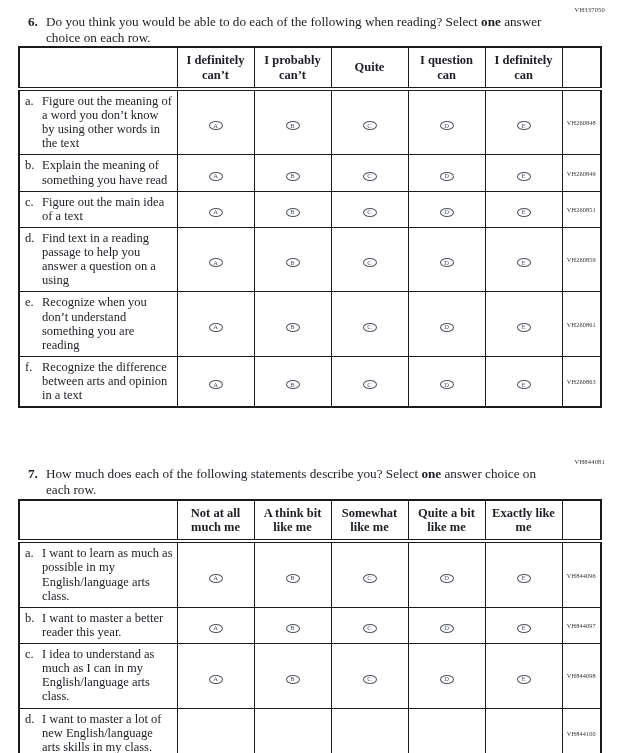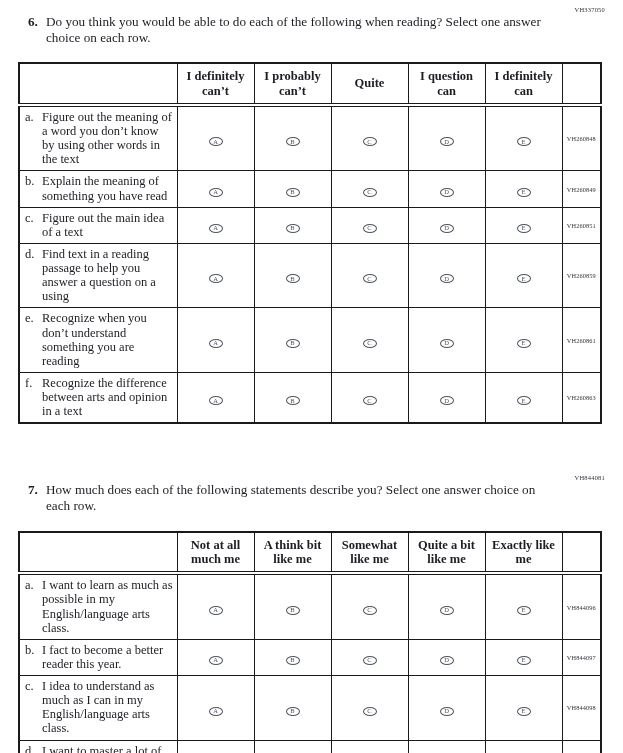--- a/index.html
+++ b/index.html
@@ -26,23 +26,22 @@
   .qsection-1 .qcode { top: 6px; }
   .qsection-2 .qcode { top: 0px; }
   .qline {
     display: flex;
     margin-left: 10px;
     max-width: 514px;
     font-size: 13.2px;
     line-height: 1.22;
   }
   .qnum { width: 18px; flex: none; font-weight: bold; }
-  .qbody b { font-weight: normal; }
+  .qbody b { font-weight: bold; }
   table.matrix {
-    margin-top: 16px;
     border-collapse: collapse;
     table-layout: fixed;
     width: 582px;
     border: 2px solid #1a1a1a;
   }
   table.matrix th, table.matrix td { border: 1.5px solid #1a1a1a; }
   table.matrix thead th {
     border-bottom: 4px double #1a1a1a;
     font-size: 12.5px;
     font-weight: bold;
@@ -245,21 +244,21 @@
             <td class="answer-cell"><span class="bubble">B</span></td>
             <td class="answer-cell"><span class="bubble">C</span></td>
             <td class="answer-cell"><span class="bubble">D</span></td>
             <td class="answer-cell"><span class="bubble">E</span></td>
             <td class="code-cell">VH844096</td>
           </tr>
           <tr>
             <td class="label-cell">
               <div class="label-inner">
                 <span class="row-letter">b.</span>
-                <span class="row-text">I fact to become a better reader this year.</span>
+                <span class="row-text">I want to master a better reader this year.</span>
               </div>
             </td>
             <td class="answer-cell"><span class="bubble">A</span></td>
             <td class="answer-cell"><span class="bubble">B</span></td>
             <td class="answer-cell"><span class="bubble">C</span></td>
             <td class="answer-cell"><span class="bubble">D</span></td>
             <td class="answer-cell"><span class="bubble">E</span></td>
             <td class="code-cell">VH844097</td>
           </tr>
           <tr>

